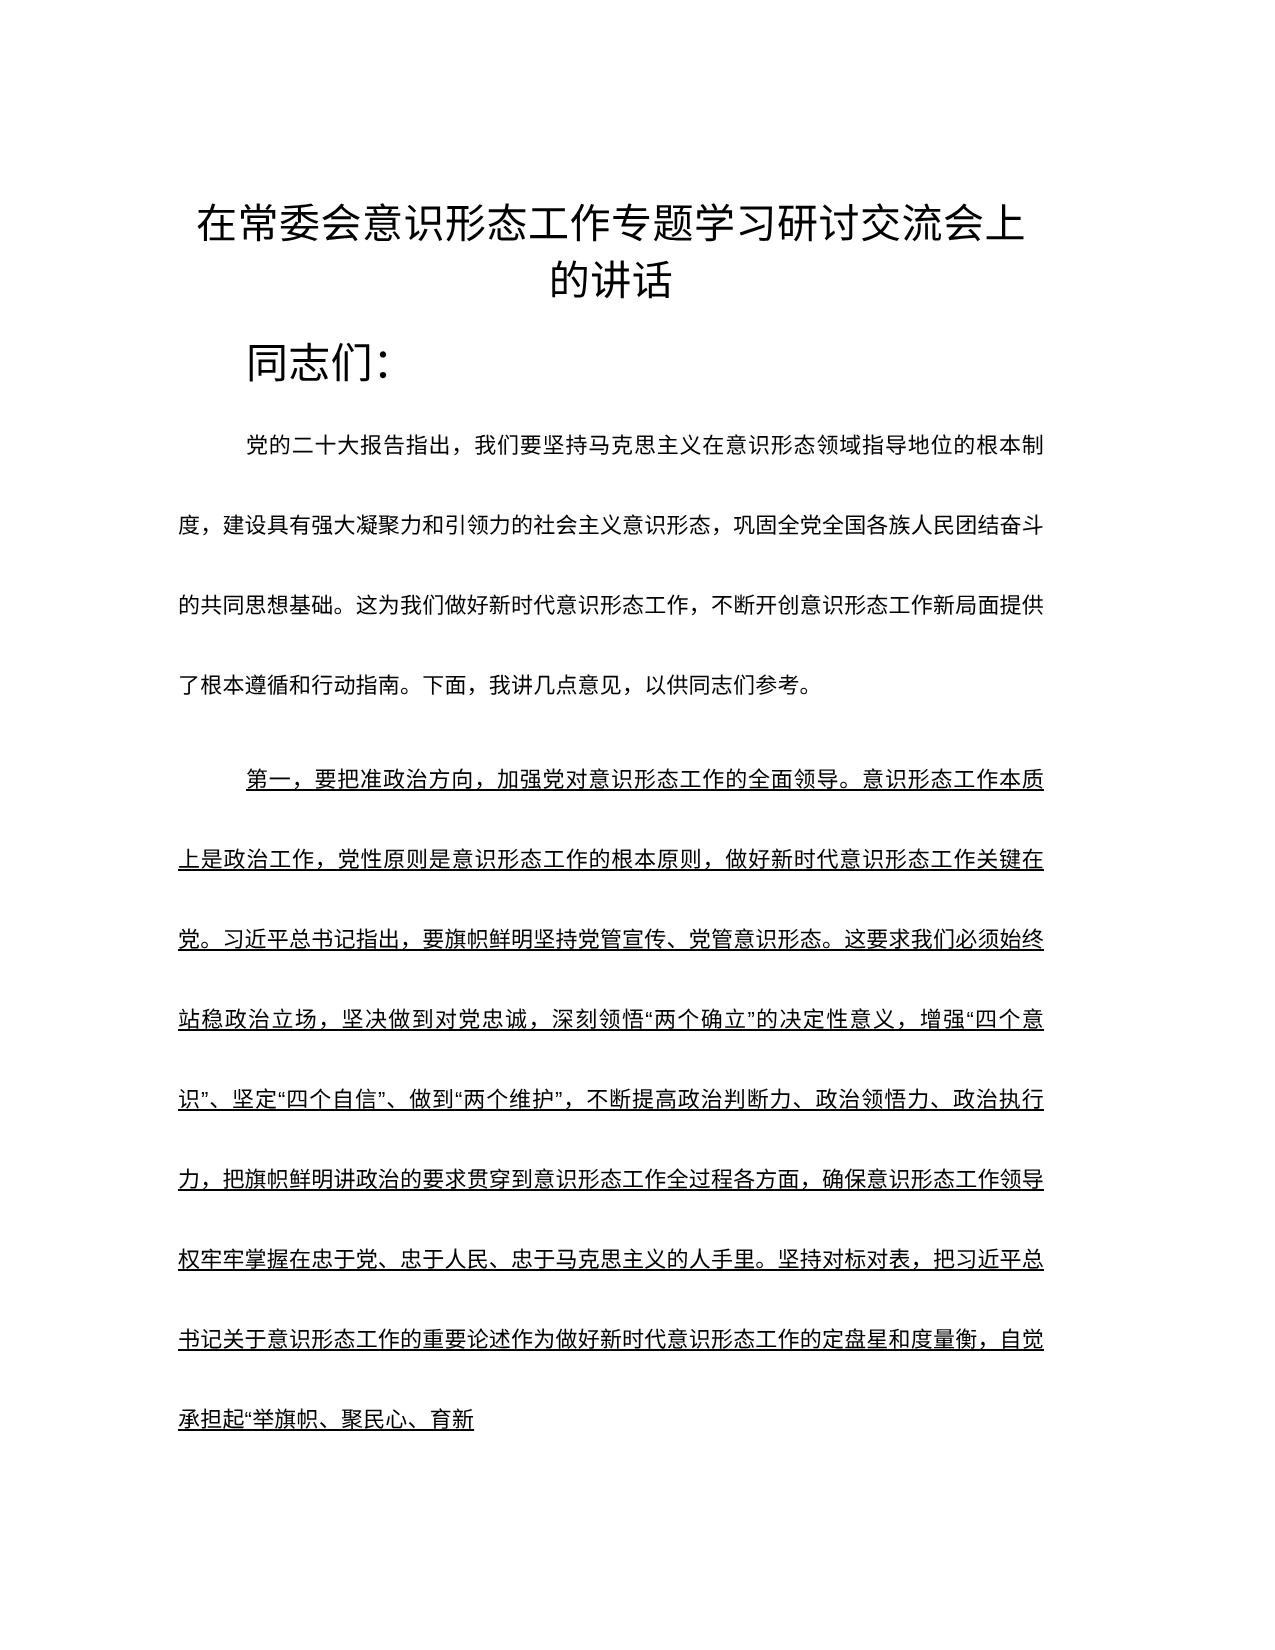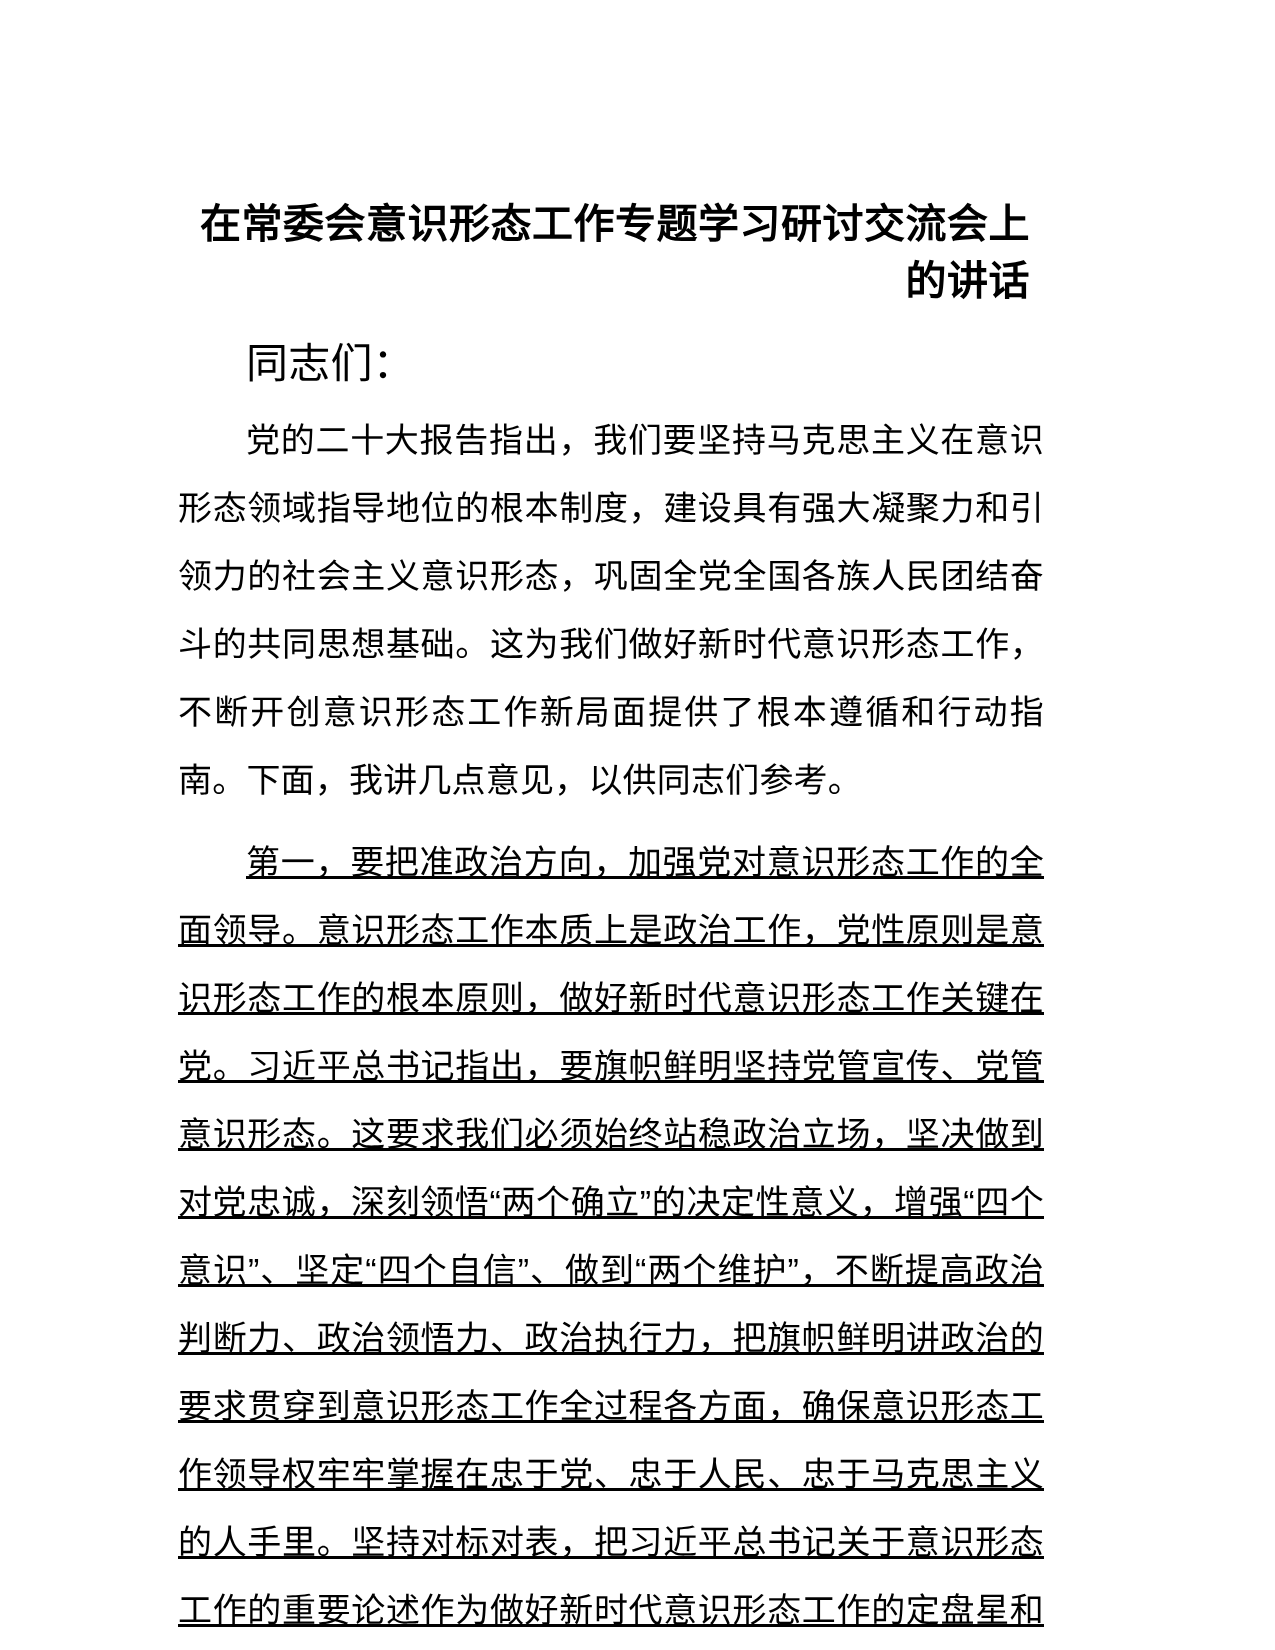--- a/index.html
+++ b/index.html
@@ -23,41 +23,41 @@
 
   .content {
     position: absolute;
     left: 178px;
     top: 196px;
     width: 866px;
   }
 
   .doc-title {
     font-size: 41px;
-    font-weight: bold;
+    font-weight: normal;
     line-height: 57px;
-    text-align: right;
+    text-align: center;
     letter-spacing: 0.5px;
     margin: 0 0 26px 0;
     padding: 0 14px;
     color: #000000;
     word-break: break-all;
   }
 
   .salutation {
     font-size: 42px;
     line-height: 56px;
     margin: 0 0 14px 0;
     text-indent: 68px;
     letter-spacing: 0.2px;
   }
 
   .para {
-    font-size: 34px;
-    line-height: 68px;
+    font-size: 22px;
+    line-height: 80px;
     margin: 0 0 14px 0;
     text-indent: 68px;
     text-align: justify;
     text-justify: inter-ideograph;
     letter-spacing: 0.2px;
     word-break: break-all;
   }
 
   .para:last-child {
     margin-bottom: 0;

